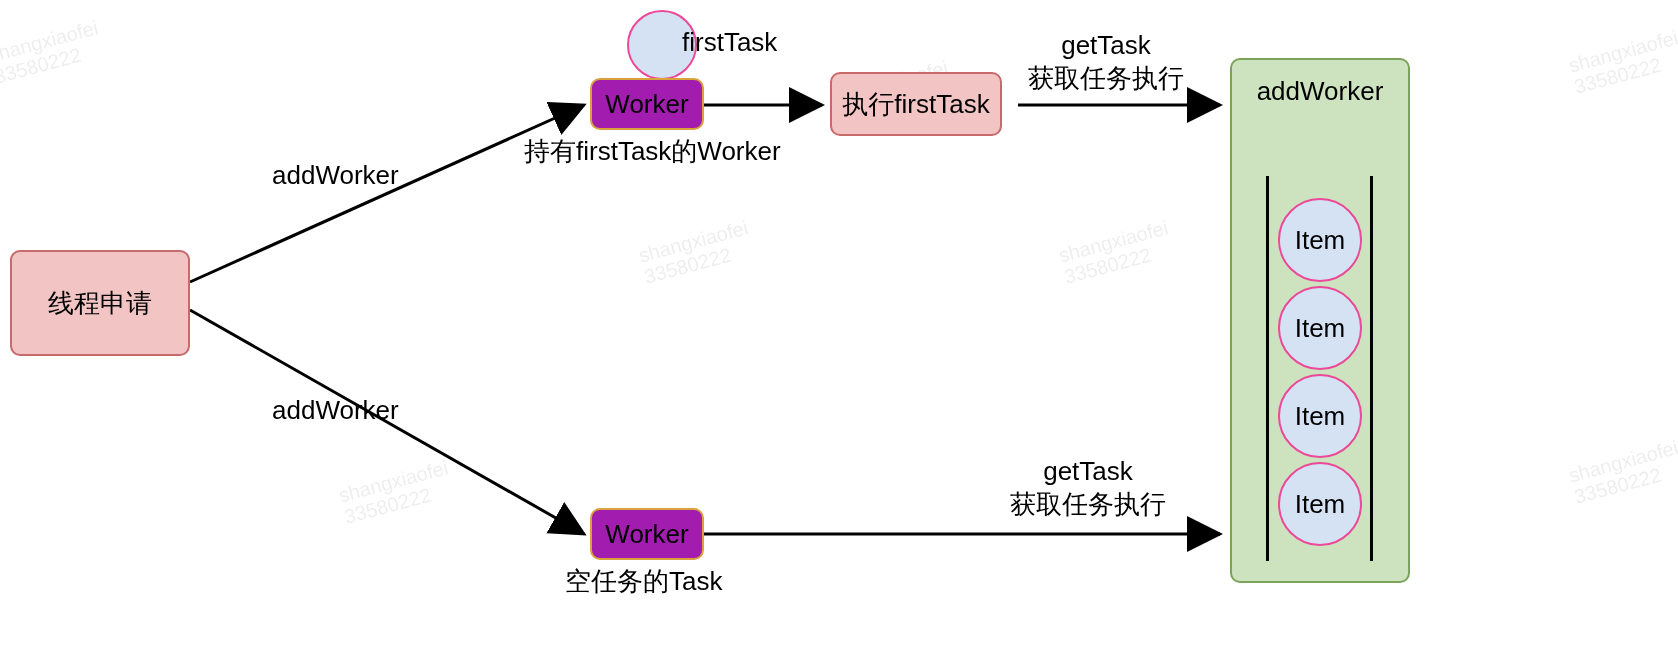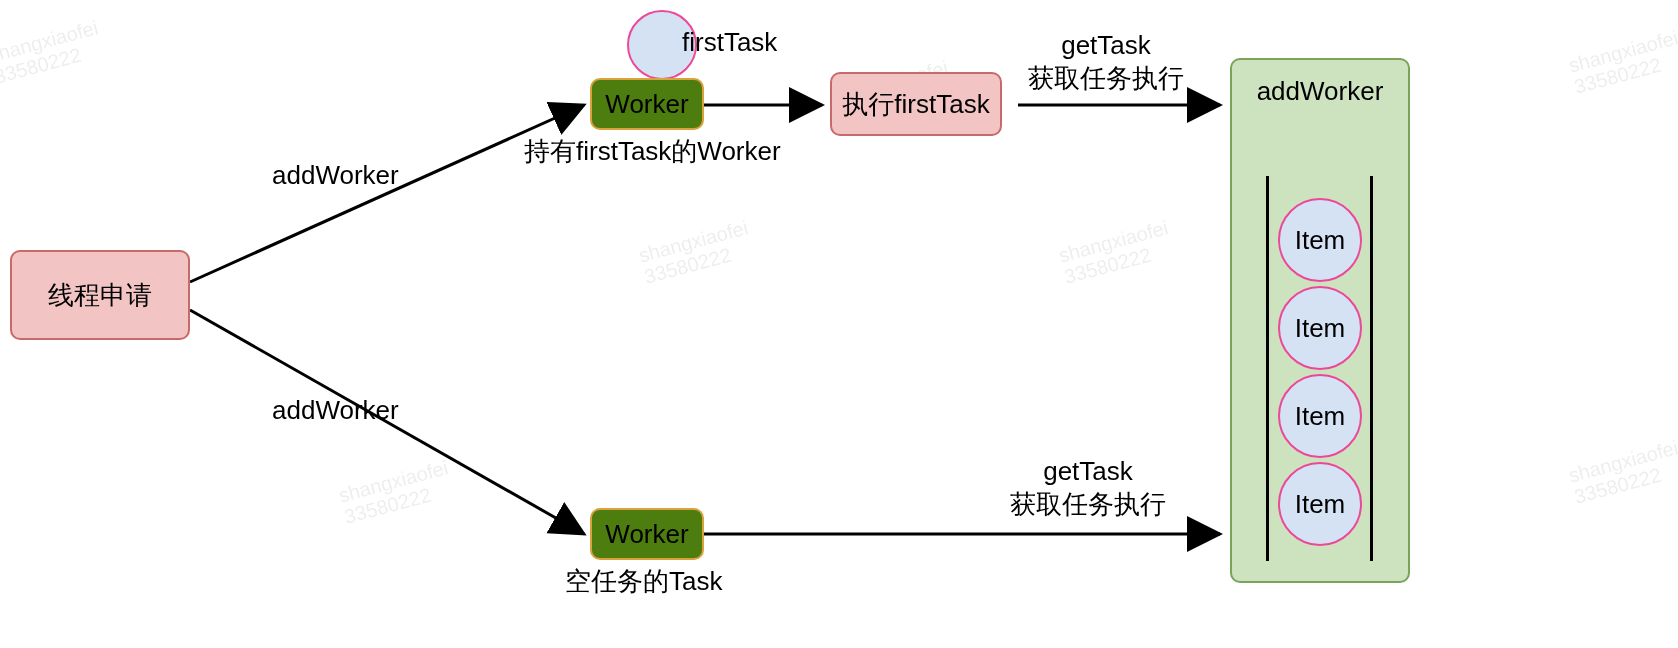--- a/index.html
+++ b/index.html
@@ -1,19 +1,19 @@
 <!DOCTYPE html>
 <html><head>
 <meta charset="utf-8">
 <style>
 html,body{margin:0;padding:0;width:1678px;height:648px;font-family:Arial,"Microsoft YaHei",sans-serif;font-size:26px;color:#000;background:#fff}
 .stage{position:relative;width:1678px;height:648px}
 .box{position:absolute;border:2px solid;border-radius:10px;display:flex;align-items:center;justify-content:center;text-align:center;box-sizing:border-box}
 .red{background:#f2c4c4;border-color:#c76a6a}
-.yellow{background:#4d7c0f;border-color:#d9a23d}
+.yellow{background:#a21caf;border-color:#d9a23d}
 .green{background:#cde3bf;border-color:#7ba35a}
 .circle{position:absolute;border:2px solid #ec4899;background:#d5e2f4;border-radius:50%;display:flex;align-items:center;justify-content:center;box-sizing:border-box}
 .label{position:absolute;white-space:pre;text-align:center}
 .wm{position:absolute;color:rgba(0,0,0,0.07);font-size:20px;transform:rotate(-15deg);pointer-events:none;white-space:pre;line-height:1.1}
 svg{position:absolute;left:0;top:0;pointer-events:none}
 .queue-rail{position:absolute;background:#000;width:3px}
 </style>
 </head>
 <body>
 <div class="stage">
@@ -39,21 +39,21 @@
       <path d="M0,0 L12,6 L0,12 z" fill="#000"></path>
     </marker>
   </defs>
   <line x1="190" y1="282" x2="584" y2="105" stroke="#000" stroke-width="3" marker-end="url(#ah)"></line>
   <line x1="190" y1="310" x2="584" y2="534" stroke="#000" stroke-width="3" marker-end="url(#ah)"></line>
   <line x1="704" y1="105" x2="822" y2="105" stroke="#000" stroke-width="3" marker-end="url(#ah)"></line>
   <line x1="1018" y1="105" x2="1220" y2="105" stroke="#000" stroke-width="3" marker-end="url(#ah)"></line>
   <line x1="704" y1="534" x2="1220" y2="534" stroke="#000" stroke-width="3" marker-end="url(#ah)"></line>
 </svg>
 
-<div class="box red" style="left:10px;top:250px;width:180px;height:90px">
+<div class="box red" style="left:10px;top:250px;width:180px;height:106px">
   <span>线程申请</span>
 </div>
 
 <div class="circle" style="left:627px;top:10px;width:70px;height:70px"></div>
 <div class="label" style="left:682px;top:27px">firstTask</div>
 <div class="box yellow" style="left:590px;top:78px;width:114px;height:52px">
   <span>Worker</span>
 </div>
 <div class="label" style="left:524px;top:134px">持有firstTask的Worker</div>
 

